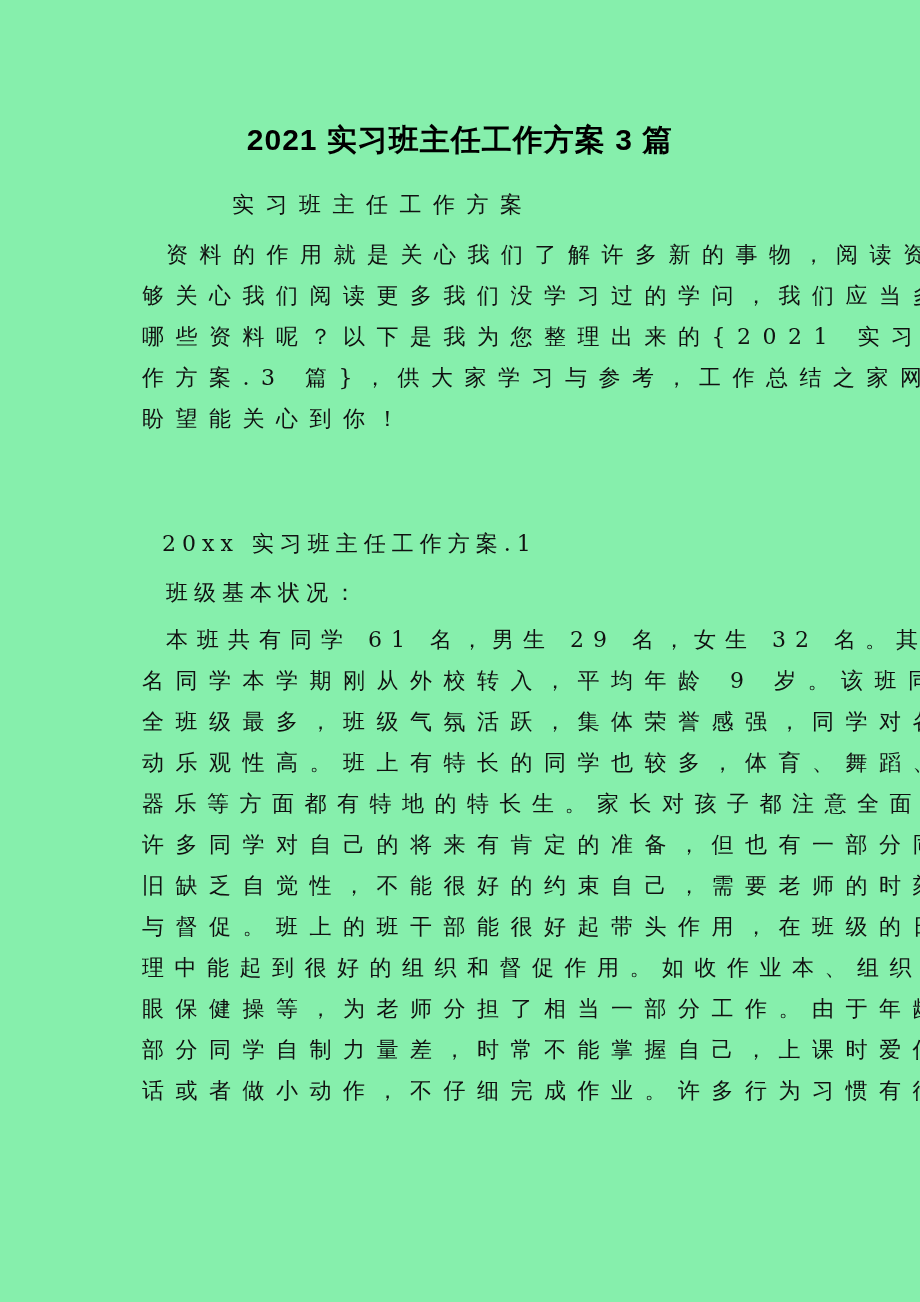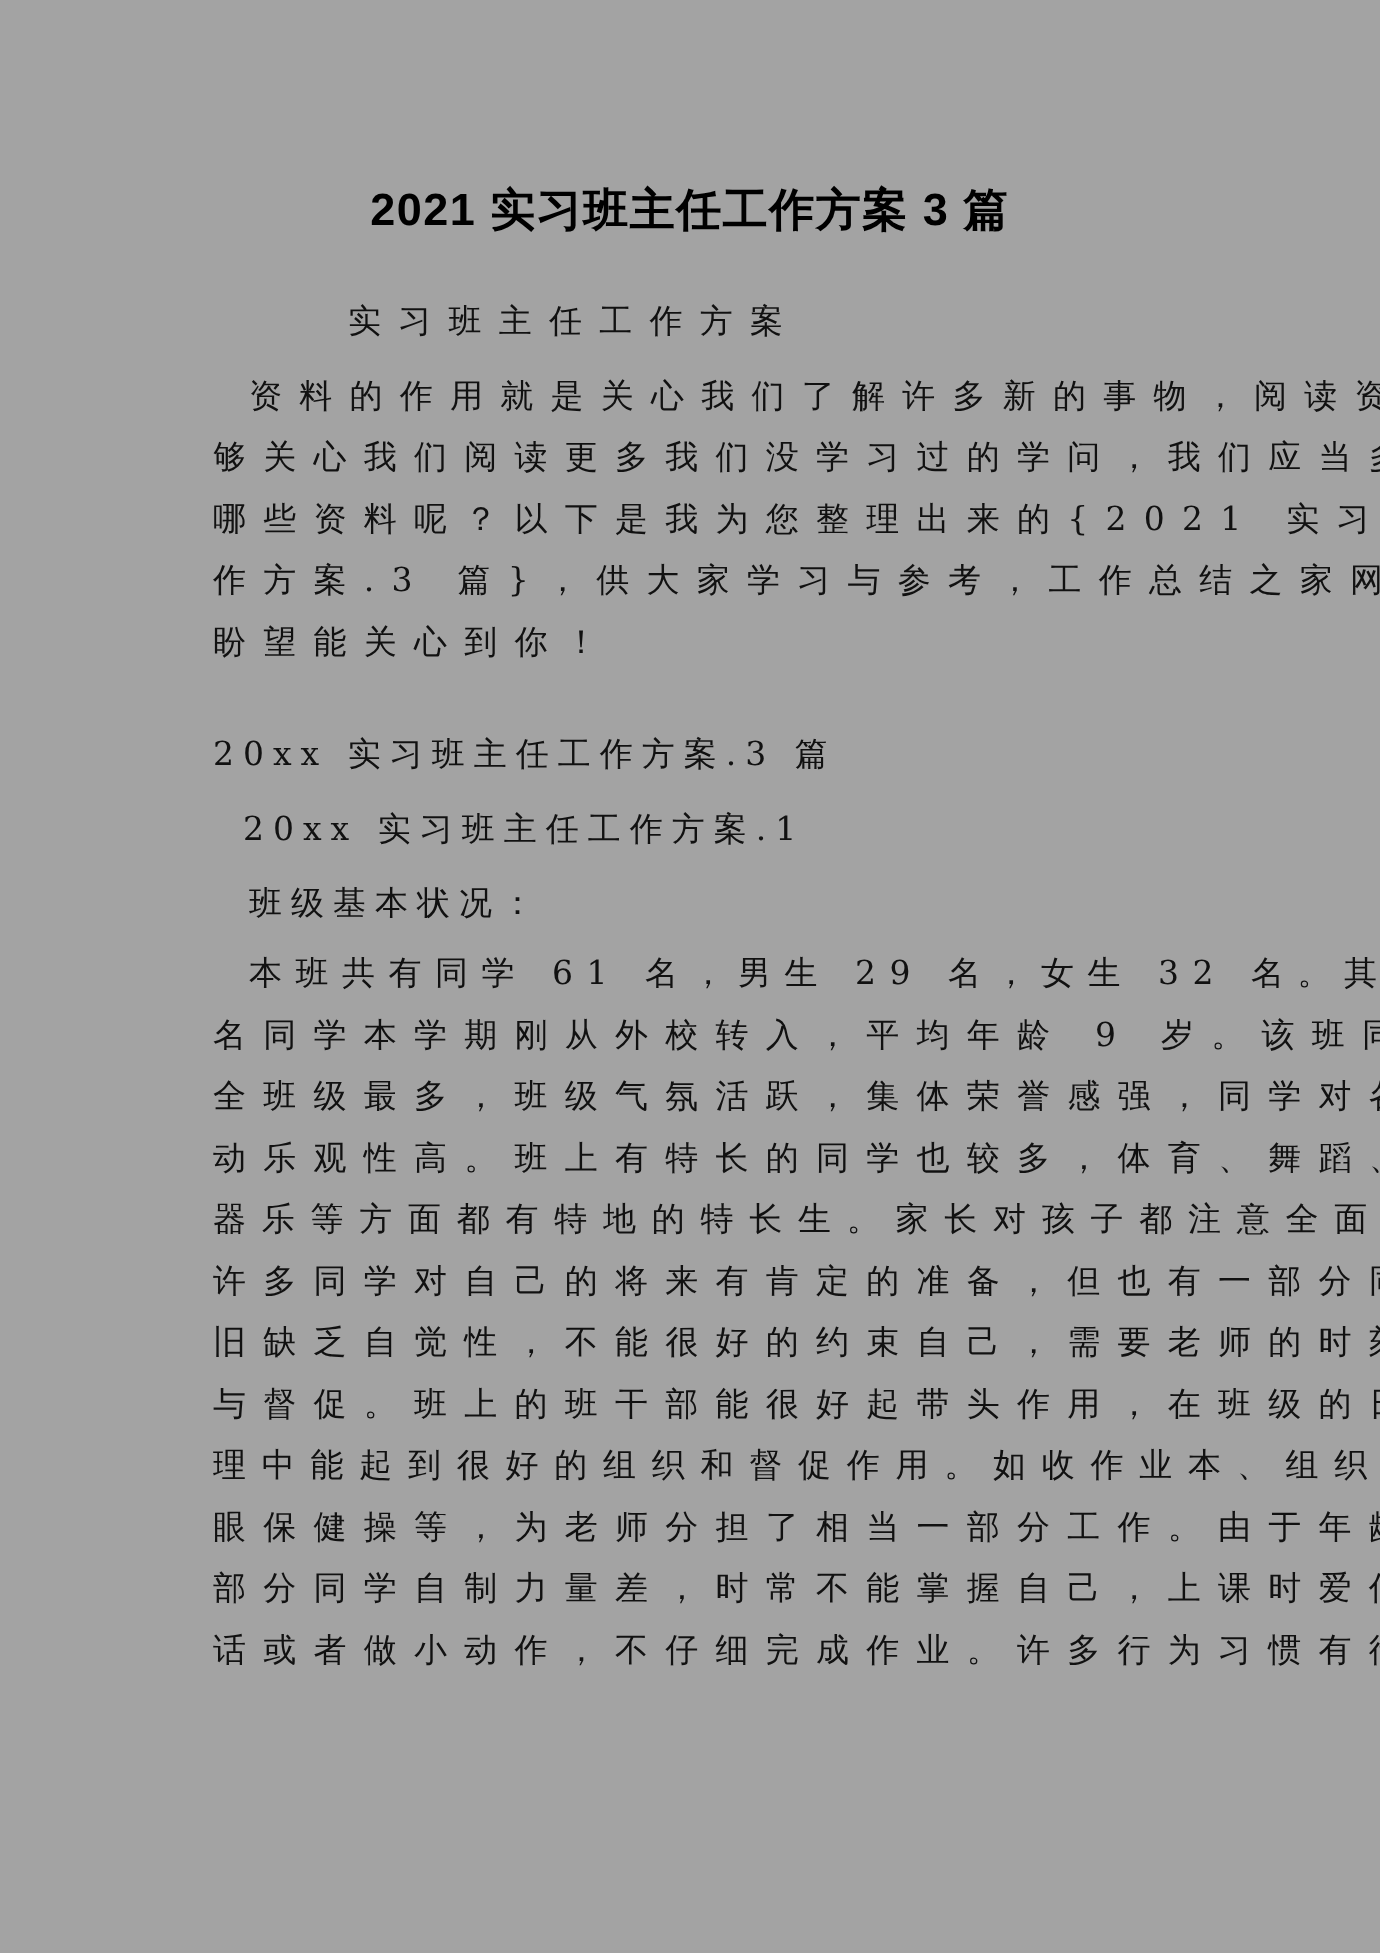--- a/index.html
+++ b/index.html
@@ -1,43 +1,42 @@
 <!DOCTYPE html>
 <html><head>
   <meta charset="utf-8">
   <style>
     html, body { margin: 0; padding: 0; background: #ffffff; }
     body { width: 920px; height: 1302px; position: relative; overflow: hidden; }
-    .page { position: absolute; left: 0; top: 0; width: 920px; height: 1302px; background: #a3a3a3; }
+    .page { position: absolute; left: 0; top: 0; width: 920px; height: 1302px; background: #86efac; }
     .title {
       position: absolute; left: 0; top: 120px; width: 920px; text-align: center;
       font-family: "Liberation Sans", "DejaVu Sans", sans-serif;
       font-weight: bold; font-size: 30px; color: #000; letter-spacing: 1px;
     }
     .line {
       position: absolute; white-space: nowrap; color: #111;
       font-family: "DejaVu Serif", "Liberation Serif", serif;
-      font-size: 22px; line-height: 30px; letter-spacing: 11.5px; margin-top: 10px;
+      font-size: 22px; line-height: 30px; letter-spacing: 11.5px;
     }
   </style>
 </head>
 <body>
 
 <div class="page">
   <div class="title">2021 实习班主任工作方案 3 篇</div>
 
   <div class="line" style="left:232px; top:190px;">实习班主任工作方案</div>
 
   <div class="line" style="left:166px; top:240px;">资料的作用就是关心我们了解许多新的事物，阅读资料能</div>
   <div class="line" style="left:142px; top:281px;">够关心我们阅读更多我们没学习过的学问，我们应当多阅读</div>
   <div class="line" style="left:142px; top:322px;">哪些资料呢？以下是我为您整理出来的{2021 实习班主任工</div>
   <div class="line" style="left:142px; top:363px;">作方案.3 篇}，供大家学习与参考，工作总结之家网的内容</div>
   <div class="line" style="left:142px; top:404px;">盼望能关心到你！</div>
 
-  <div class="line" style="left:142px; top:479px; letter-spacing:6px;">20xx 实习班主任工作方案.3 篇</div>
   <div class="line" style="left:162px; top:529px; letter-spacing:6px;text-align:right;">20xx 实习班主任工作方案.1</div>
   <div class="line" style="left:166px; top:578px; letter-spacing:6px;text-align:right;">班级基本状况：</div>
 
   <div class="line" style="left:166px; top:625px; letter-spacing:9px;">本班共有同学 61 名，男生 29 名，女生 32 名。其中有 4</div>
   <div class="line" style="left:142px; top:666px;">名同学本学期刚从外校转入，平均年龄 9 岁。该班同学人数</div>
   <div class="line" style="left:142px; top:707px;">全班级最多，班级气氛活跃，集体荣誉感强，同学对各种活</div>
   <div class="line" style="left:142px; top:748px;">动乐观性高。班上有特长的同学也较多，体育、舞蹈、声乐、</div>
   <div class="line" style="left:142px; top:789px; letter-spacing:10.5px;">器乐等方面都有特地的特长生。家长对孩子都注意全面进展，</div>
   <div class="line" style="left:142px; top:830px;">许多同学对自己的将来有肯定的准备，但也有一部分同学仍</div>
   <div class="line" style="left:142px; top:871px;">旧缺乏自觉性，不能很好的约束自己，需要老师的时刻提示</div>

